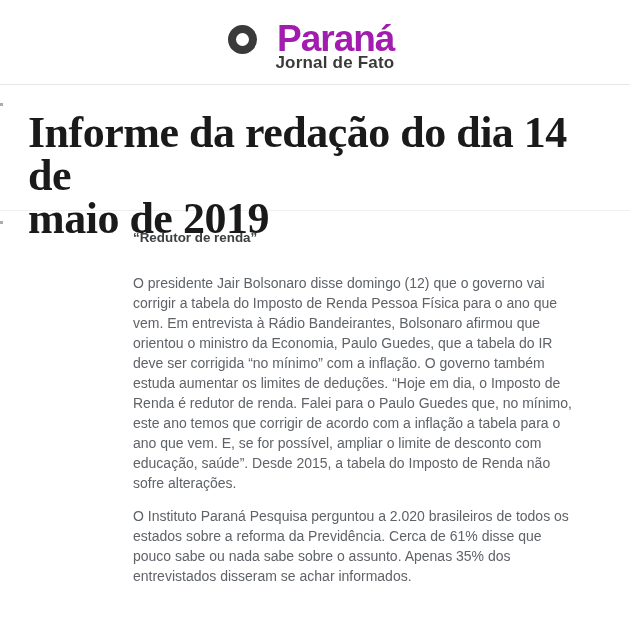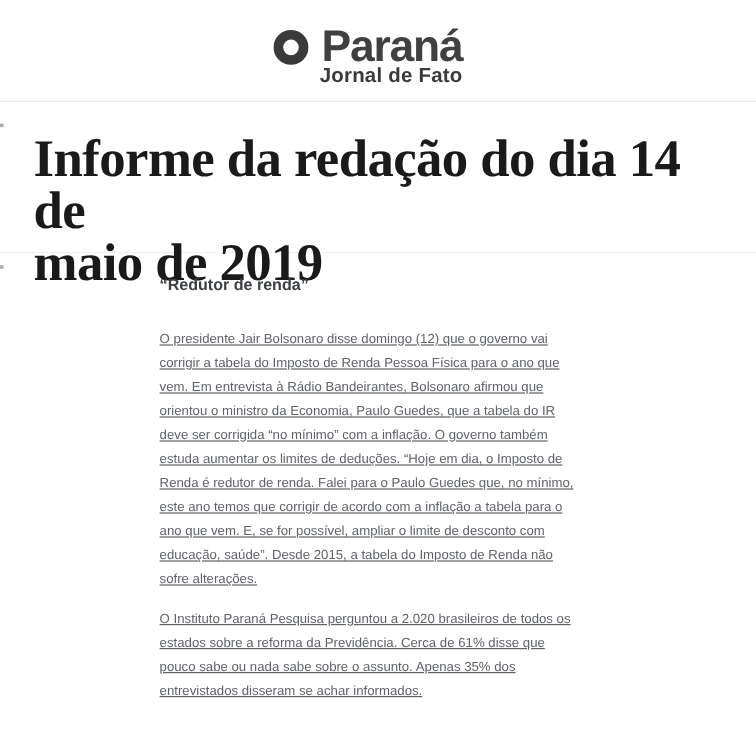--- a/index.html
+++ b/index.html
@@ -30,26 +30,26 @@
   .o-ring {
     display: inline-block;
     width: 13px;
     height: 13px;
     border: 8.5px solid #3a3a3a;
     border-radius: 50%;
     box-sizing: content-box;
   }
   .o-ring .sr { font-size: 0; color: transparent; }
   .brand-name {
-    margin-left: 11px;
+    margin-left: 20px;
     font-size: 37px;
     line-height: 30px;
     font-weight: 900;
     letter-spacing: -1px;
-    color: #404040;
+    color: #a21caf;
   }
   .tagline {
     margin-top: -1px;
     text-align: right;
     font-size: 17px;
     font-weight: 700;
     letter-spacing: 0.2px;
     color: #3a3a3a;
   }
 
@@ -78,25 +78,24 @@
   .section-heading {
     margin: 0 0 25px 0;
     font-size: 13.4px;
     line-height: 20px;
     font-weight: 700;
     color: #3c4043;
   }
   .paragraph {
     margin: 0 0 13px 0;
     max-width: 465px;
-    font-size: 11px;
+    font-size: 14px;
     line-height: 20px;
     color: #5f6368;
     white-space: pre-line;
-    text-decoration: underline;
   }
 
   
   .edge-mark {
     position: absolute;
     left: 0;
     width: 3px;
     height: 3px;
     background: #6a6a6a;
     opacity: 0.55;

